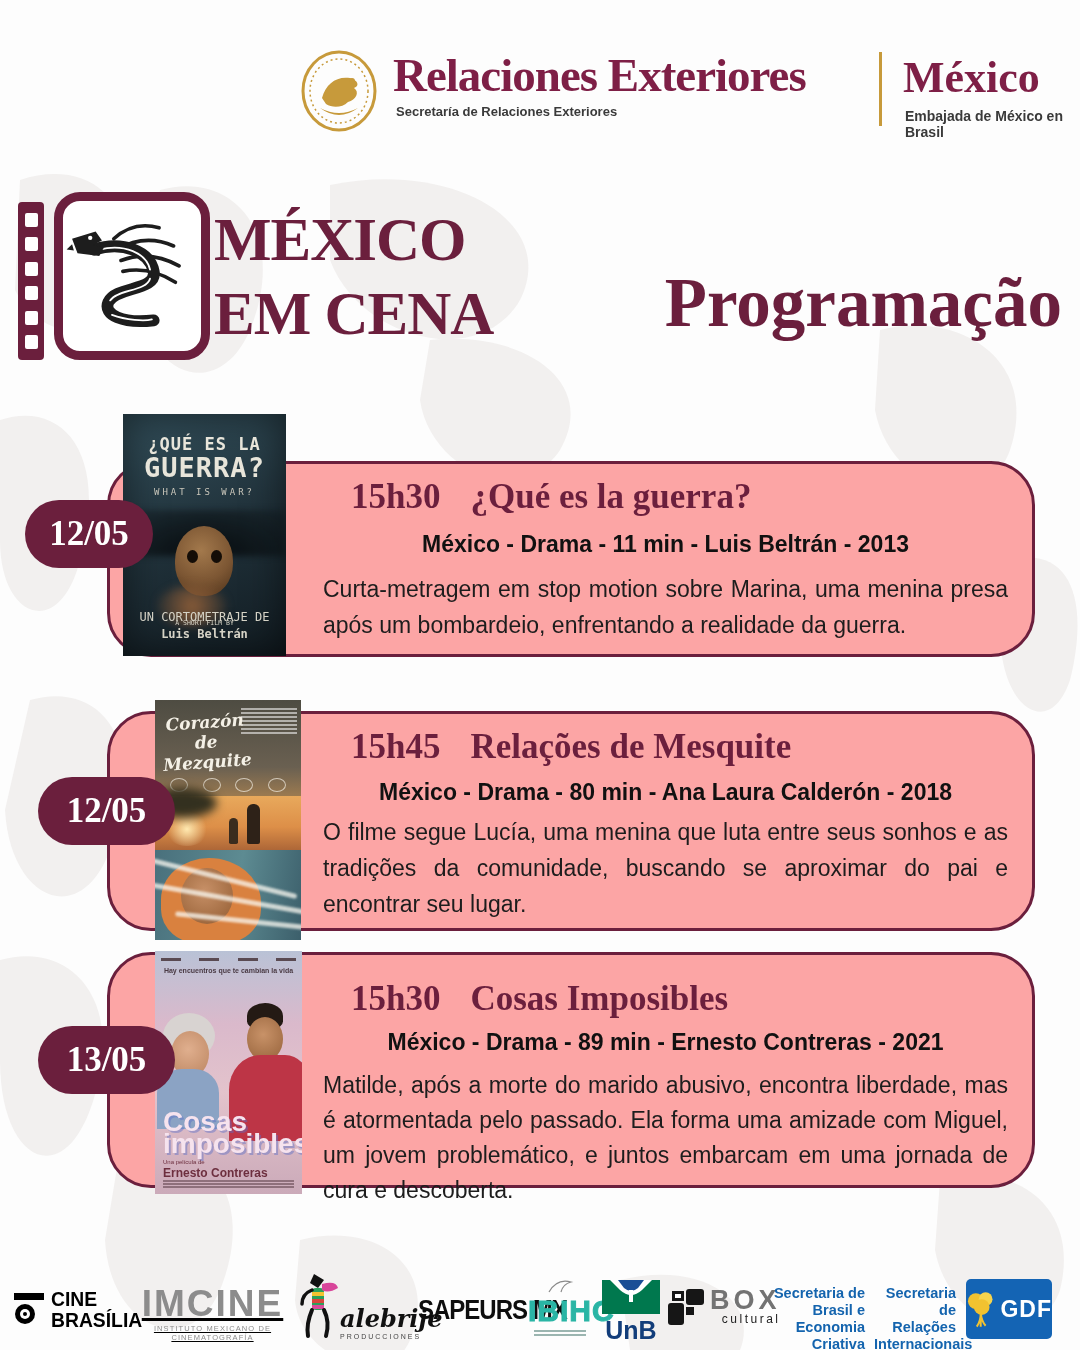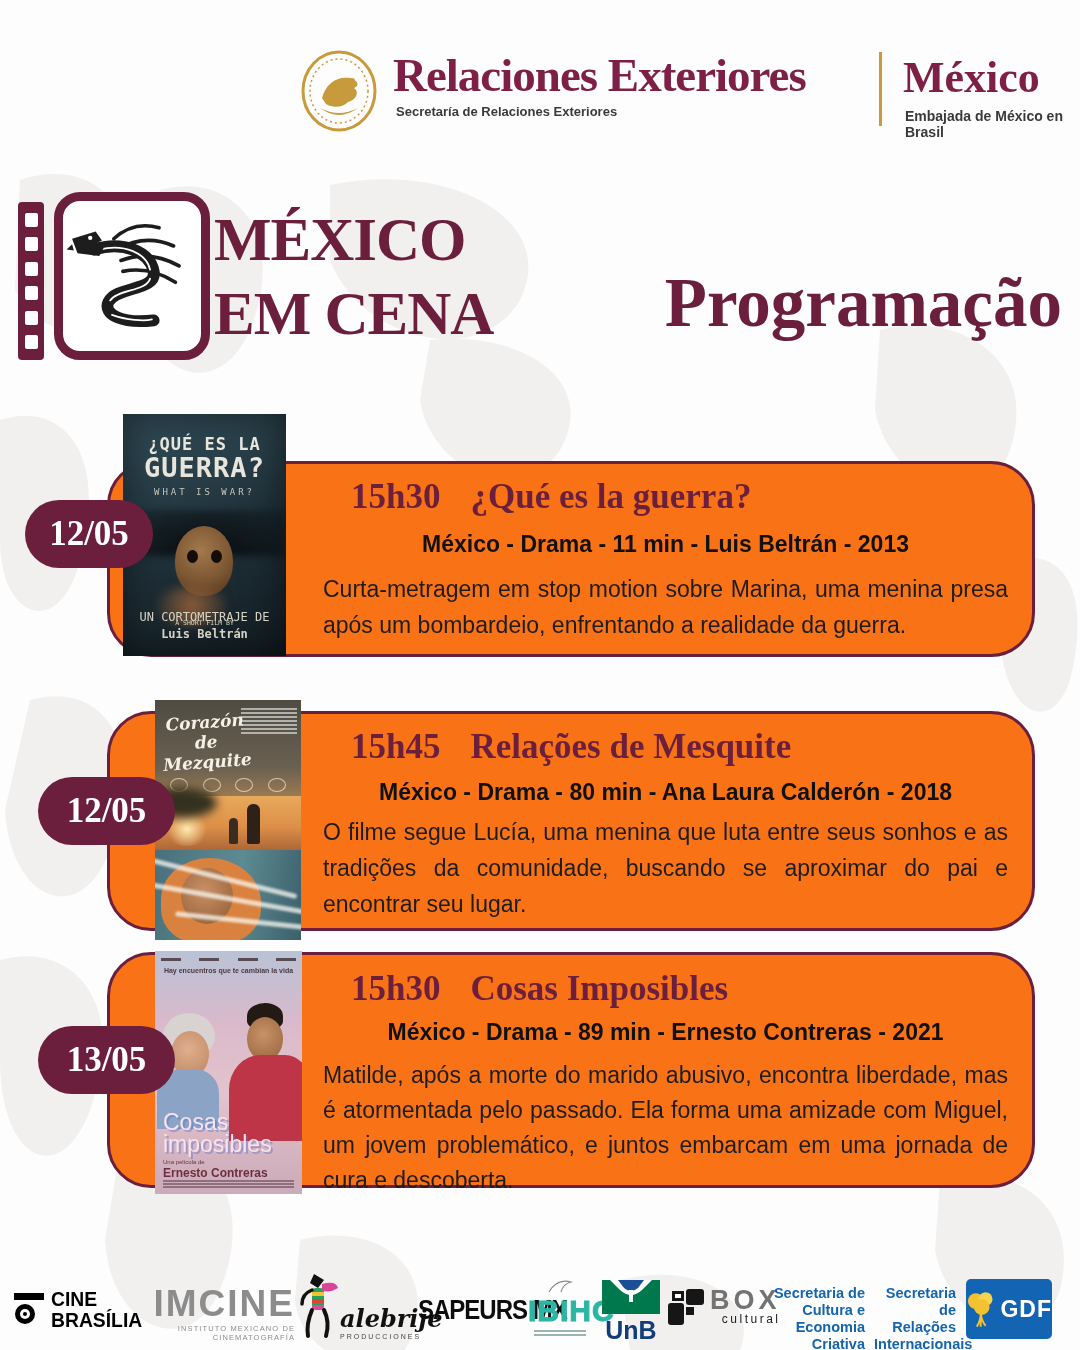--- a/index.html
+++ b/index.html
@@ -25,21 +25,21 @@
             border-radius:4px;display:flex;flex-direction:column;justify-content:space-evenly;align-items:center;}
   .sprocket i{display:block;width:13px;height:14px;background:#ffffff;border-radius:2px;}
   .filmframe{position:absolute;left:36px;top:0;width:156px;height:168px;background:#ffffff;
              border:9px solid #6b1f3d;border-radius:26px;box-sizing:border-box;}
   .hero-title{left:214px;top:203px;font-family:"Liberation Serif",serif;font-weight:bold;
               font-size:61px;line-height:74px;color:#6b1f3d;letter-spacing:-1px;z-index:2;}
   .page-title{left:500px;top:264px;width:562px;text-align:right;font-family:"Liberation Serif",serif;
               font-weight:bold;font-size:69px;color:#6b1f3d;z-index:2;}
 
   
-  .card{background:#f97316;border:3px solid #6b1f3d;border-radius:44px;z-index:1;box-sizing:border-box;}
+  .card{background:#fca5a5;border:3px solid #6b1f3d;border-radius:44px;z-index:1;box-sizing:border-box;}
   .card .content{position:absolute;left:213px;right:24px;top:0;}
   .film-title{font-family:"Liberation Serif",serif;font-weight:bold;color:#6b1f3d;
               font-size:35px;padding-left:28px;white-space:nowrap;}
   .film-time{margin-right:30px;}
   .film-meta{font-size:23px;font-weight:bold;color:#111111;text-align:center;}
   .film-desc{font-size:23px;color:#1d1d1d;text-align:justify;line-height:36px;}
   .badge{background:#6b1f3d;border-radius:36px;color:#ffffff;z-index:3;
          font-family:"Liberation Serif",serif;font-weight:bold;font-size:35px;
          display:flex;align-items:center;justify-content:center;}
 
@@ -100,21 +100,21 @@
   #poster3 .tagline{position:absolute;left:0;top:16px;width:100%;text-align:center;
                     font-size:7px;font-weight:bold;color:#4a3a44;}
   #poster3 .whair{position:absolute;left:8px;top:62px;width:52px;height:46px;border-radius:50%;background:#d8d3d1;}
   #poster3 .wface{position:absolute;left:16px;top:80px;width:38px;height:46px;border-radius:50%;
                   background:radial-gradient(circle at 45% 40%,#e0af8e 0%,#c08a66 85%);}
   #poster3 .wtop{position:absolute;left:2px;top:118px;width:62px;height:60px;border-radius:40% 40% 0 0;background:#8ba3c4;}
   #poster3 .mhair{position:absolute;left:92px;top:52px;width:36px;height:26px;border-radius:50% 50% 30% 30%;background:#241a14;}
   #poster3 .mface{position:absolute;left:92px;top:66px;width:36px;height:44px;border-radius:50%;
                   background:radial-gradient(circle at 45% 40%,#c89268 0%,#9c6840 85%);}
   #poster3 .jacket{position:absolute;left:74px;top:104px;width:80px;height:86px;border-radius:40% 30% 0 0;background:#bd3546;}
-  #poster3 .p3t{position:absolute;left:8px;top:160px;font-size:23px;line-height:22px;font-weight:normal;
+  #poster3 .p3t{position:absolute;left:8px;top:160px;font-size:28px;line-height:22px;font-weight:bold;
                 color:#f6e3ee;text-shadow:2px 2px 0 rgba(90,110,200,.45);letter-spacing:0;}
   #poster3 .p3c1{position:absolute;left:8px;top:208px;font-size:6px;color:#6d2f3f;}
   #poster3 .p3c2{position:absolute;left:8px;top:215px;font-size:12px;font-weight:bold;color:#6d2f3f;}
   #poster3 .microcredits{position:absolute;left:8px;right:8px;top:228px;}
   #poster3 .microcredits i{display:block;height:2px;margin:1px 0;background:rgba(80,50,60,.5);}
 
   
   .flogo{z-index:2;}
   .cine-text{font-weight:bold;font-size:21px;line-height:21px;color:#000;letter-spacing:0;transform:scaleX(.92);transform-origin:left;}
   .imcine-word{font-weight:bold;font-size:37px;color:#8c8c8c;letter-spacing:2px;line-height:36px;}
@@ -270,21 +270,21 @@
   <div class="streak" style="left:-6px;top:176px;width:150px;transform:rotate(14deg);"></div>
   <div class="streak" style="left:-6px;top:196px;width:158px;transform:rotate(10deg);"></div>
   <div class="streak" style="left:20px;top:218px;width:130px;transform:rotate(6deg);"></div>
 </div>
 <div class="abs badge" style="left:38px;top:777px;width:137px;height:68px;">
   <span>12/05</span>
 </div>
 
 <div class="abs card" style="left:107px;top:952px;width:928px;height:236px;">
   <div class="content">
-    <div class="film-title" style="margin-top:14px;">
+    <div class="film-title" style="margin-top:24px;">
       <span class="film-time">15h30</span><span>Cosas Imposibles</span>
     </div>
     <div class="film-meta" style="margin-top:10px;">México - Drama - 89 min - Ernesto Contreras - 2021</div>
     <div class="film-desc" style="margin-top:12px;line-height:35px;">Matilde, após a morte do marido abusivo, encontra liberdade, mas é atormentada pelo passado. Ela forma uma amizade com Miguel, um jovem problemático, e juntos embarcam em uma jornada de cura e descoberta.</div>
   </div>
 </div>
 <div class="abs poster" id="poster3">
   <div class="cast">
       <i></i>
       <i></i>
@@ -320,21 +320,21 @@
     <circle cx="11" cy="23" r="10" fill="#000"></circle>
     <circle cx="11" cy="23" r="5" fill="#fff"></circle>
     <circle cx="11" cy="23" r="2" fill="#000"></circle>
   </svg>
   <div class="cine-text">
     <div>CINE</div>
     <div>BRASÍLIA</div>
   </div>
 </div>
 
-<div class="abs flogo" style="left:130px;top:1286px;width:165px;text-align:right;">
+<div class="abs flogo" style="left:130px;top:1286px;width:165px;text-align:center;text-decoration:underline;">
   <div class="imcine-word">IMCINE</div>
   <div class="imcine-sub">INSTITUTO MEXICANO DE CINEMATOGRAFÍA</div>
 </div>
 
 <div class="abs flogo" style="left:300px;top:1272px;display:flex;align-items:flex-end;">
   <svg width="40" height="68" viewBox="0 0 40 68">
     <path d="M14,2 l10,6 -6,8 -8,-5 z" fill="#111"></path>
     <rect x="12" y="16" width="12" height="22" rx="4" fill="#2aa05a"></rect>
     <rect x="12" y="20" width="12" height="4" fill="#f2c230"></rect>
     <rect x="12" y="27" width="12" height="4" fill="#d8453c"></rect>
@@ -384,21 +384,21 @@
     <rect x="7" y="5" width="6" height="4" fill="#ffffff"></rect>
   </svg>
   <div>
     <div class="box-word">BOX</div>
     <div class="box-sub" style="text-align:right;">cultural</div>
   </div>
 </div>
 
 <div class="abs flogo sec-blue" style="left:757px;top:1285px;width:108px;">
   <div>Secretaria de</div>
-  <div>Cultura e</div>
+  <div>Brasil e</div>
   <div>Economia Criativa</div>
 </div>
 
 <div class="abs flogo sec-blue" style="left:874px;top:1285px;width:82px;">
   <div>Secretaria de</div>
   <div>Relações</div>
   <div>Internacionais</div>
 </div>
 
 <div class="abs flogo gdf-box" style="left:966px;top:1279px;">

